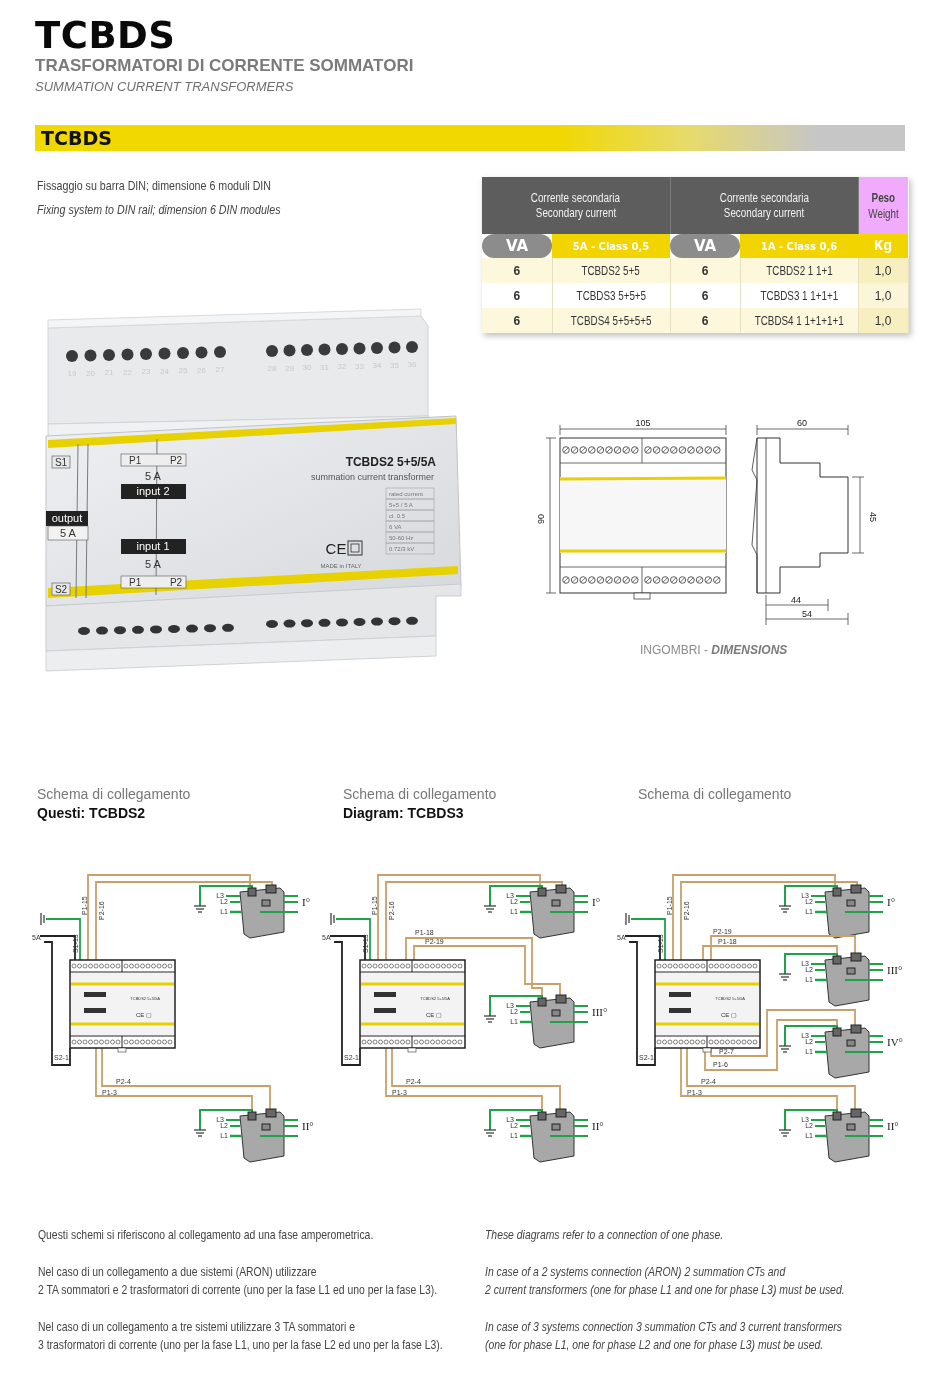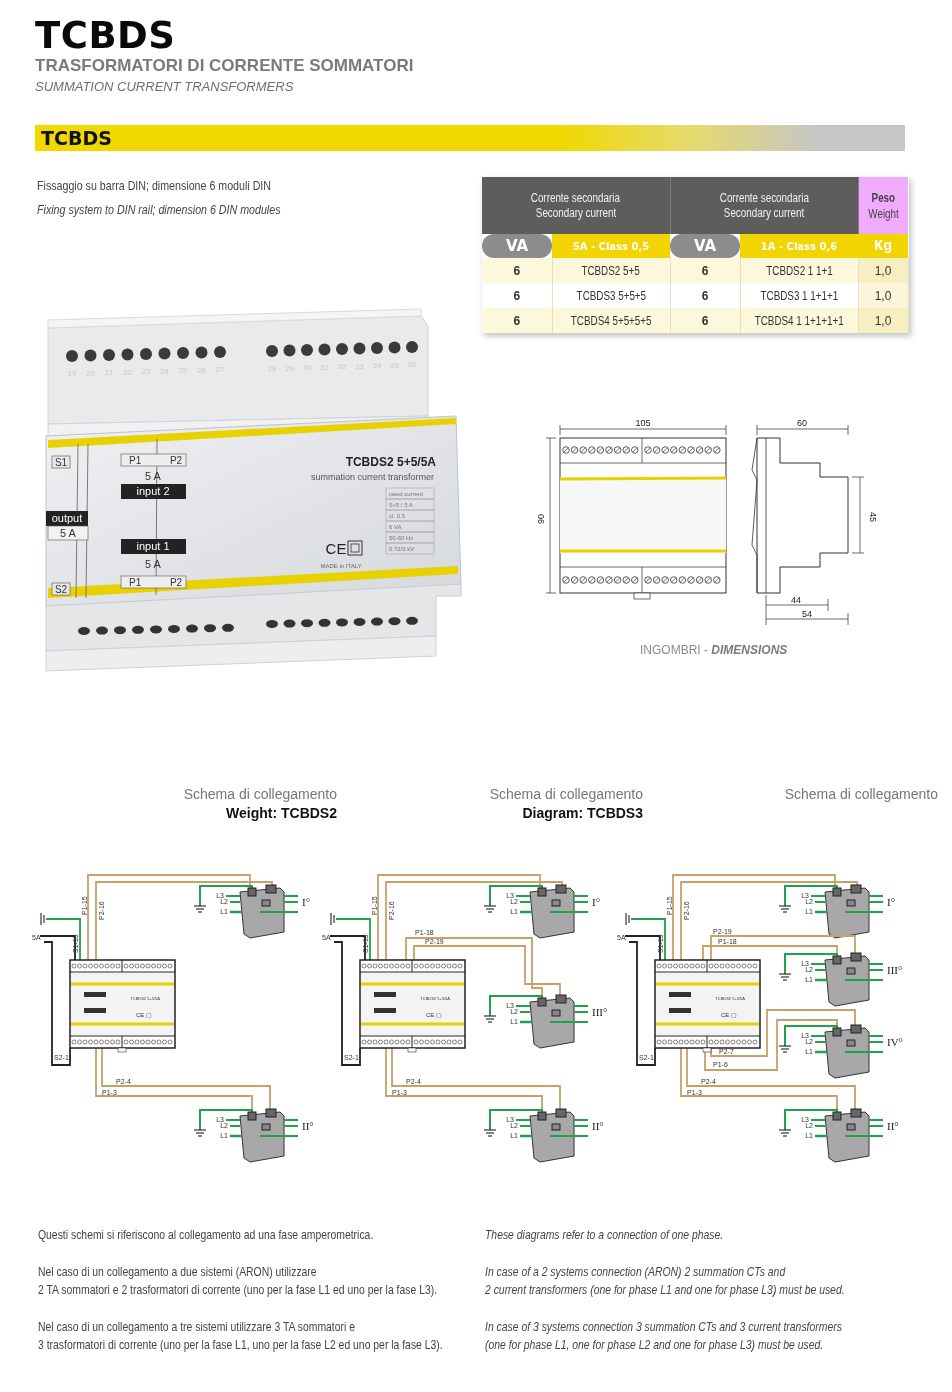--- a/index.html
+++ b/index.html
@@ -40,21 +40,21 @@
 
   
   #product-photo { left: 36px; top: 306px; width: 440px; height: 370px; }
 
   
   #dimensions-drawing { left: 530px; top: 405px; width: 350px; height: 230px; }
   #dimensions-caption { left: 612px; top: 643px; font-size: 12px; color: #8a8a8a; margin-left: 28px; }
   #dimensions-caption b { font-style: italic; color: #7a7a7a; font-weight: bold; }
 
   
-  .diag-title { width: 300px; text-align: right; }
+  .diag-title { width: 300px; text-align: left; }
   .diag-title .t1 { font-size: 14px; color: #777; line-height: 18px; }
   .diag-title .t2 { font-size: 14px; color: #111; font-weight: bold; line-height: 20px; }
 
   .diagram { width: 300px; height: 320px; }
 
   
   .note { font-size: 13px; color: #444; line-height: 18px; white-space: nowrap; transform: scaleX(0.8); transform-origin: left top; }
   .note.en { font-style: italic; }
 </style>
 </head>
@@ -367,21 +367,21 @@
   <text x="14" y="114" font-size="9" text-anchor="middle" fill="#222" font-family="Liberation Sans, sans-serif" transform="rotate(-90 14 114)">90</text>
   <text x="272" y="21" font-size="9" text-anchor="middle" fill="#222" font-family="Liberation Sans, sans-serif">60</text>
   <text x="340" y="112" font-size="9" text-anchor="middle" fill="#222" font-family="Liberation Sans, sans-serif" transform="rotate(90 340 112)">45</text>
   <text x="266" y="198" font-size="9" text-anchor="middle" fill="#222" font-family="Liberation Sans, sans-serif">44</text>
   <text x="277" y="212" font-size="9" text-anchor="middle" fill="#222" font-family="Liberation Sans, sans-serif">54</text>
 </svg>
 <div class="abs" id="dimensions-caption"><span>INGOMBRI - </span><b>DIMENSIONS</b></div>
 
 <div class="abs diag-title" style="left:37px; top:785px;">
   <div class="t1">Schema di collegamento</div>
-  <div class="t2">Weight: TCBDS2</div>
+  <div class="t2">Questi: TCBDS2</div>
 </div>
 <div class="abs diag-title" style="left:343px; top:785px;">
   <div class="t1">Schema di collegamento</div>
   <div class="t2">Diagram: TCBDS3</div>
 </div>
 <div class="abs diag-title" style="left:638px; top:785px;">
   <div class="t1">Schema di collegamento</div>
 </div>
 
 <svg class="abs diagram" id="diagram-0" style="left:30px; top:860px;" viewBox="0 0 300 320">

